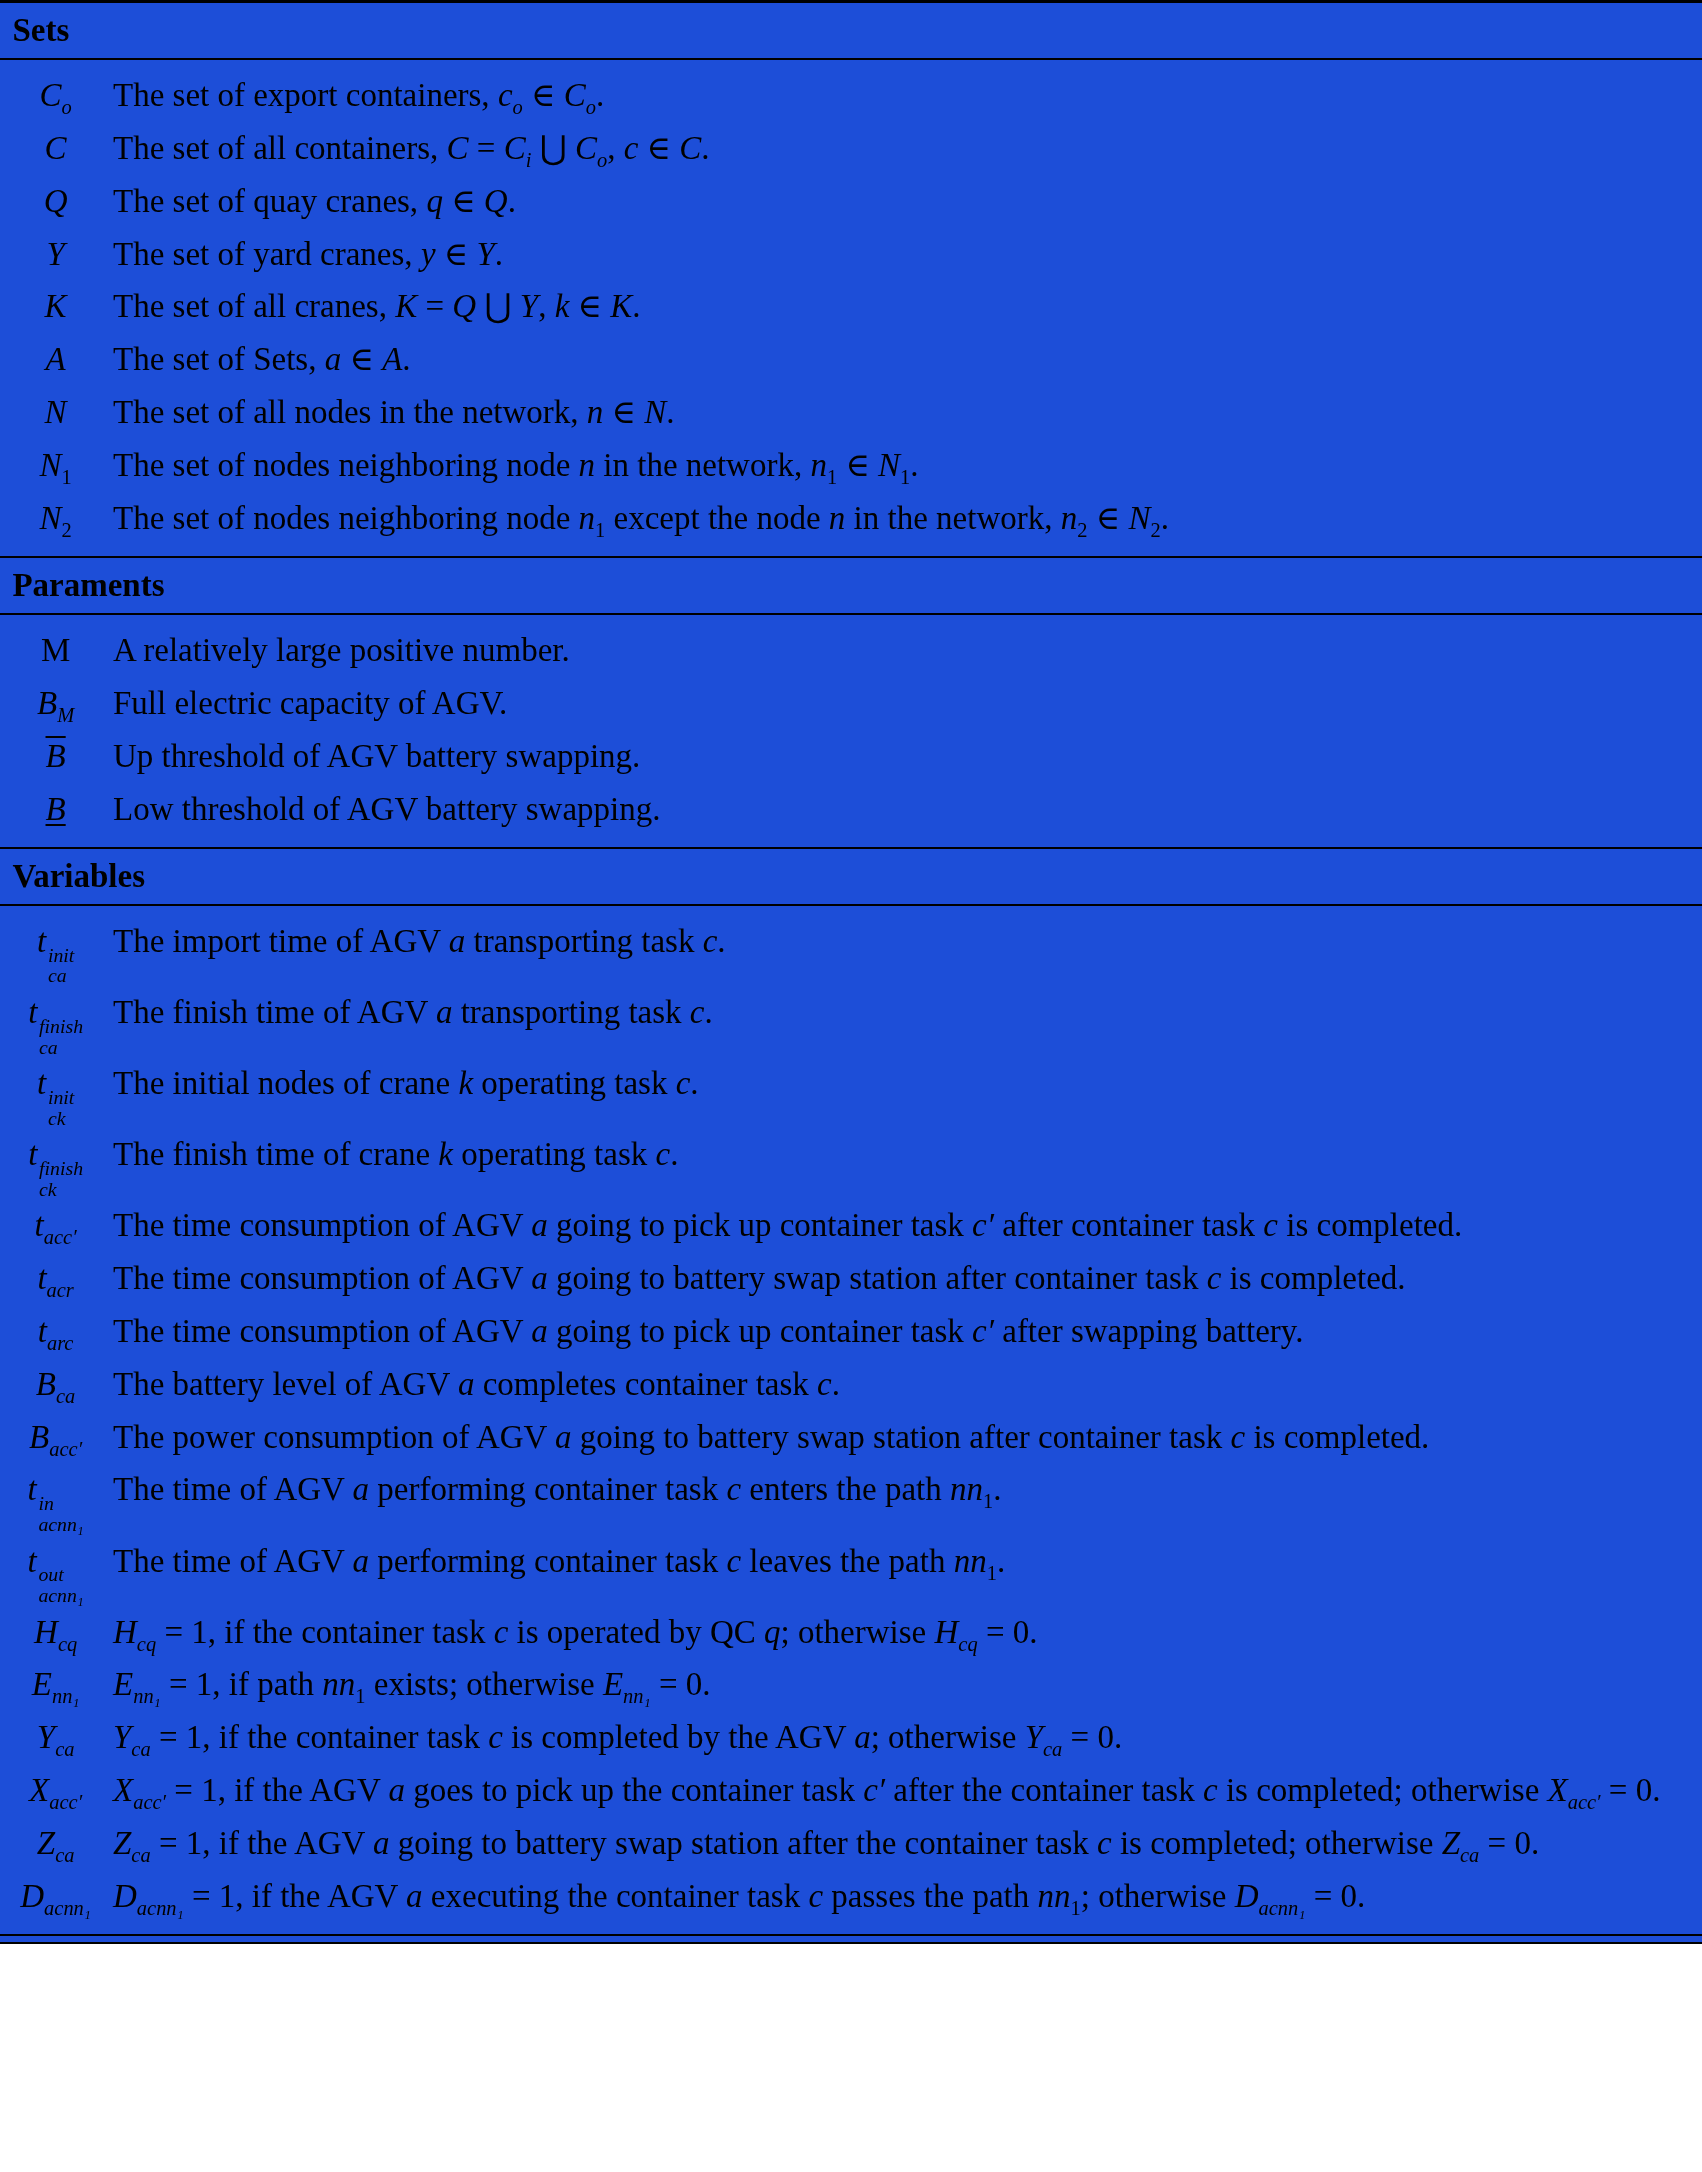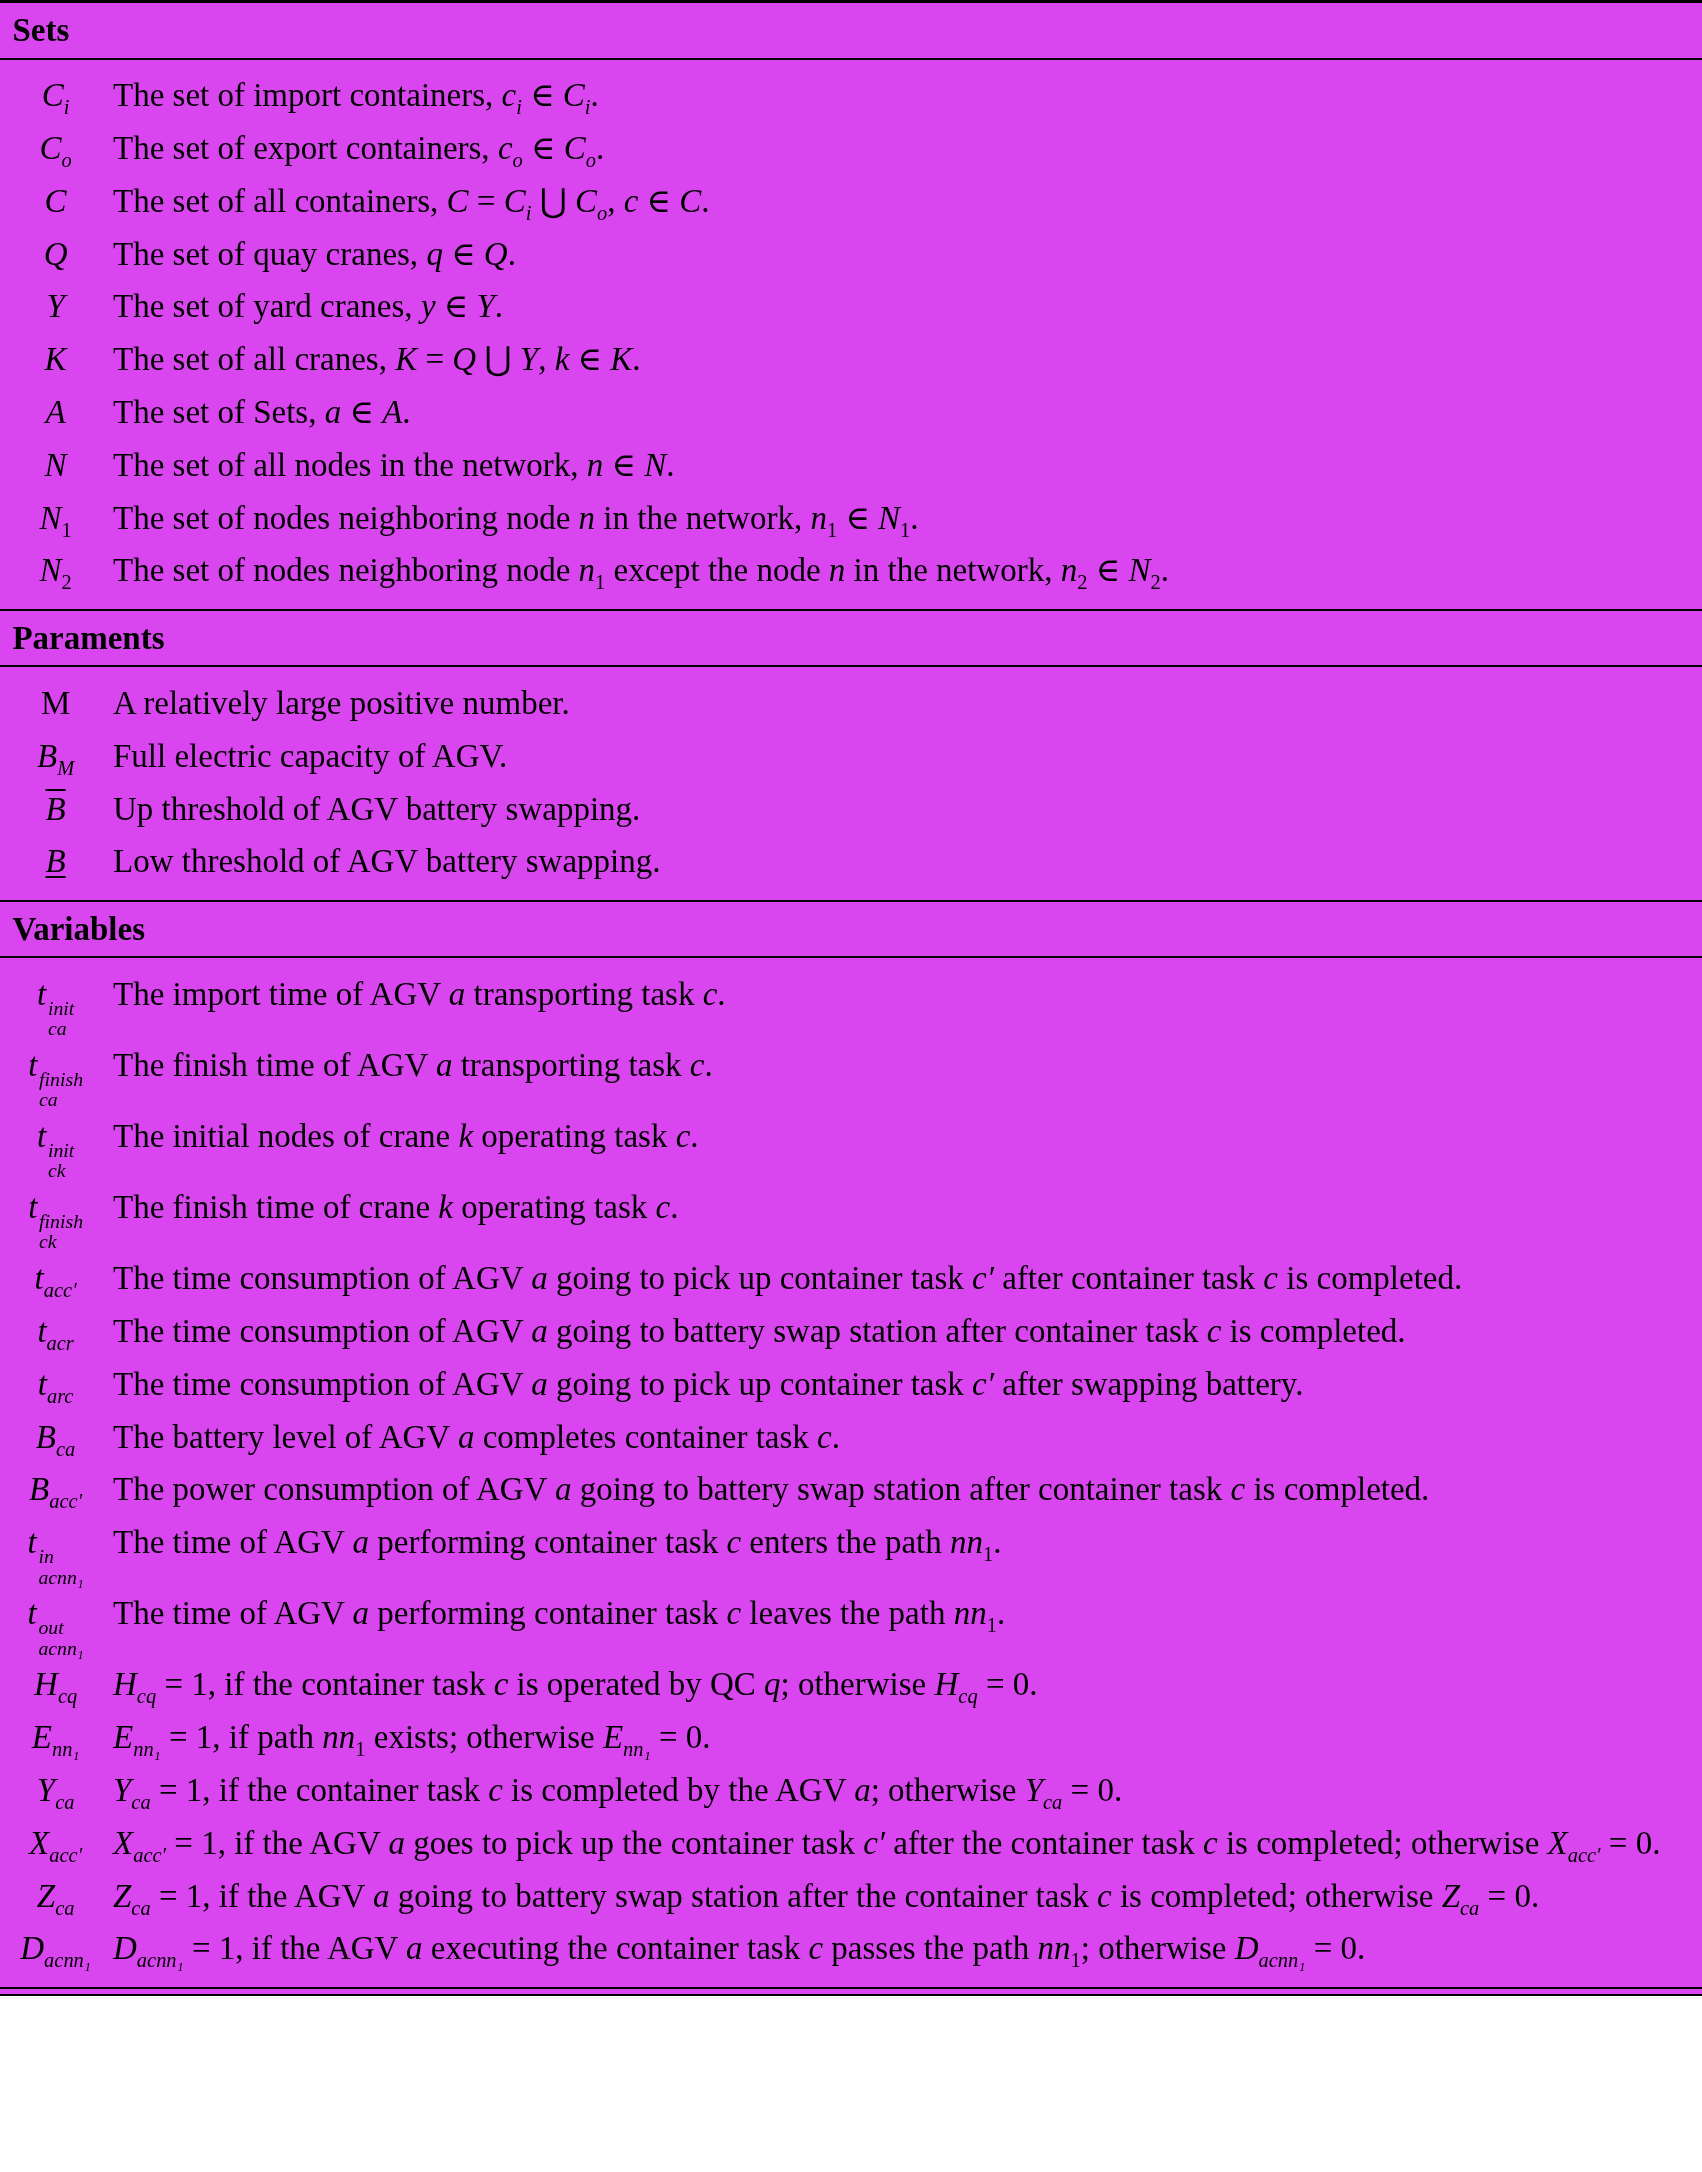--- a/index.html
+++ b/index.html
@@ -3,21 +3,21 @@
 <meta charset="utf-8">
 <style>
   * { box-sizing: border-box; }
   html, body { margin: 0; padding: 0; background: #ffffff; }
   body {
     width: 1703px;
     color: #000000;
     font-family: "Liberation Serif", "DejaVu Serif", serif;
     font-size: 33px;
   }
-  .page { width: 1703px; border-top: 3.5px solid #000; background: #d946ef; }
+  .page { width: 1703px; border-top: 3.5px solid #000; background: #1d4ed8; }
 
   .section { width: 100%; }
   .section:not(:first-child) { border-top: 2.6px solid #000; }
 
   .sec-title {
     margin: 0;
     padding: 8px 12.4px 7px 12.4px;
     font-size: 33px;
     font-weight: 700;
     border-bottom: 2.6px solid #000;
@@ -85,24 +85,20 @@
 </style>
 </head>
 <body>
 
 <div class="page">
   <div id="sections">
       <section class="section">
         <h2 class="sec-title">Sets</h2>
         <div class="rows">
           <div class="row">
-            <div class="sym-cell"><span class="sym-base">C</span><sub class="sym-sub">i</sub></div>
-            <div class="desc-cell"><span class="seg">The set of import containers, </span><span class="seg it">c</span><sub class="seg sub">i</sub><span class="seg"> ∈ </span><span class="seg it">C</span><sub class="seg sub">i</sub><span class="seg">.</span></div>
-          </div>
-          <div class="row">
             <div class="sym-cell"><span class="sym-base">C</span><sub class="sym-sub">o</sub></div>
             <div class="desc-cell"><span class="seg">The set of export containers, </span><span class="seg it">c</span><sub class="seg sub">o</sub><span class="seg"> ∈ </span><span class="seg it">C</span><sub class="seg sub">o</sub><span class="seg">.</span></div>
           </div>
           <div class="row">
             <div class="sym-cell"><span class="sym-base">C</span></div>
             <div class="desc-cell"><span class="seg">The set of all containers, </span><span class="seg it">C</span><span class="seg"> = </span><span class="seg it">C</span><sub class="seg sub">i</sub><span class="seg"> ⋃ </span><span class="seg it">C</span><sub class="seg sub">o</sub><span class="seg">, </span><span class="seg it">c</span><span class="seg"> ∈ </span><span class="seg it">C</span><span class="seg">.</span></div>
           </div>
           <div class="row">
             <div class="sym-cell"><span class="sym-base">Q</span></div>
             <div class="desc-cell"><span class="seg">The set of quay cranes, </span><span class="seg it">q</span><span class="seg"> ∈ </span><span class="seg it">Q</span><span class="seg">.</span></div>

